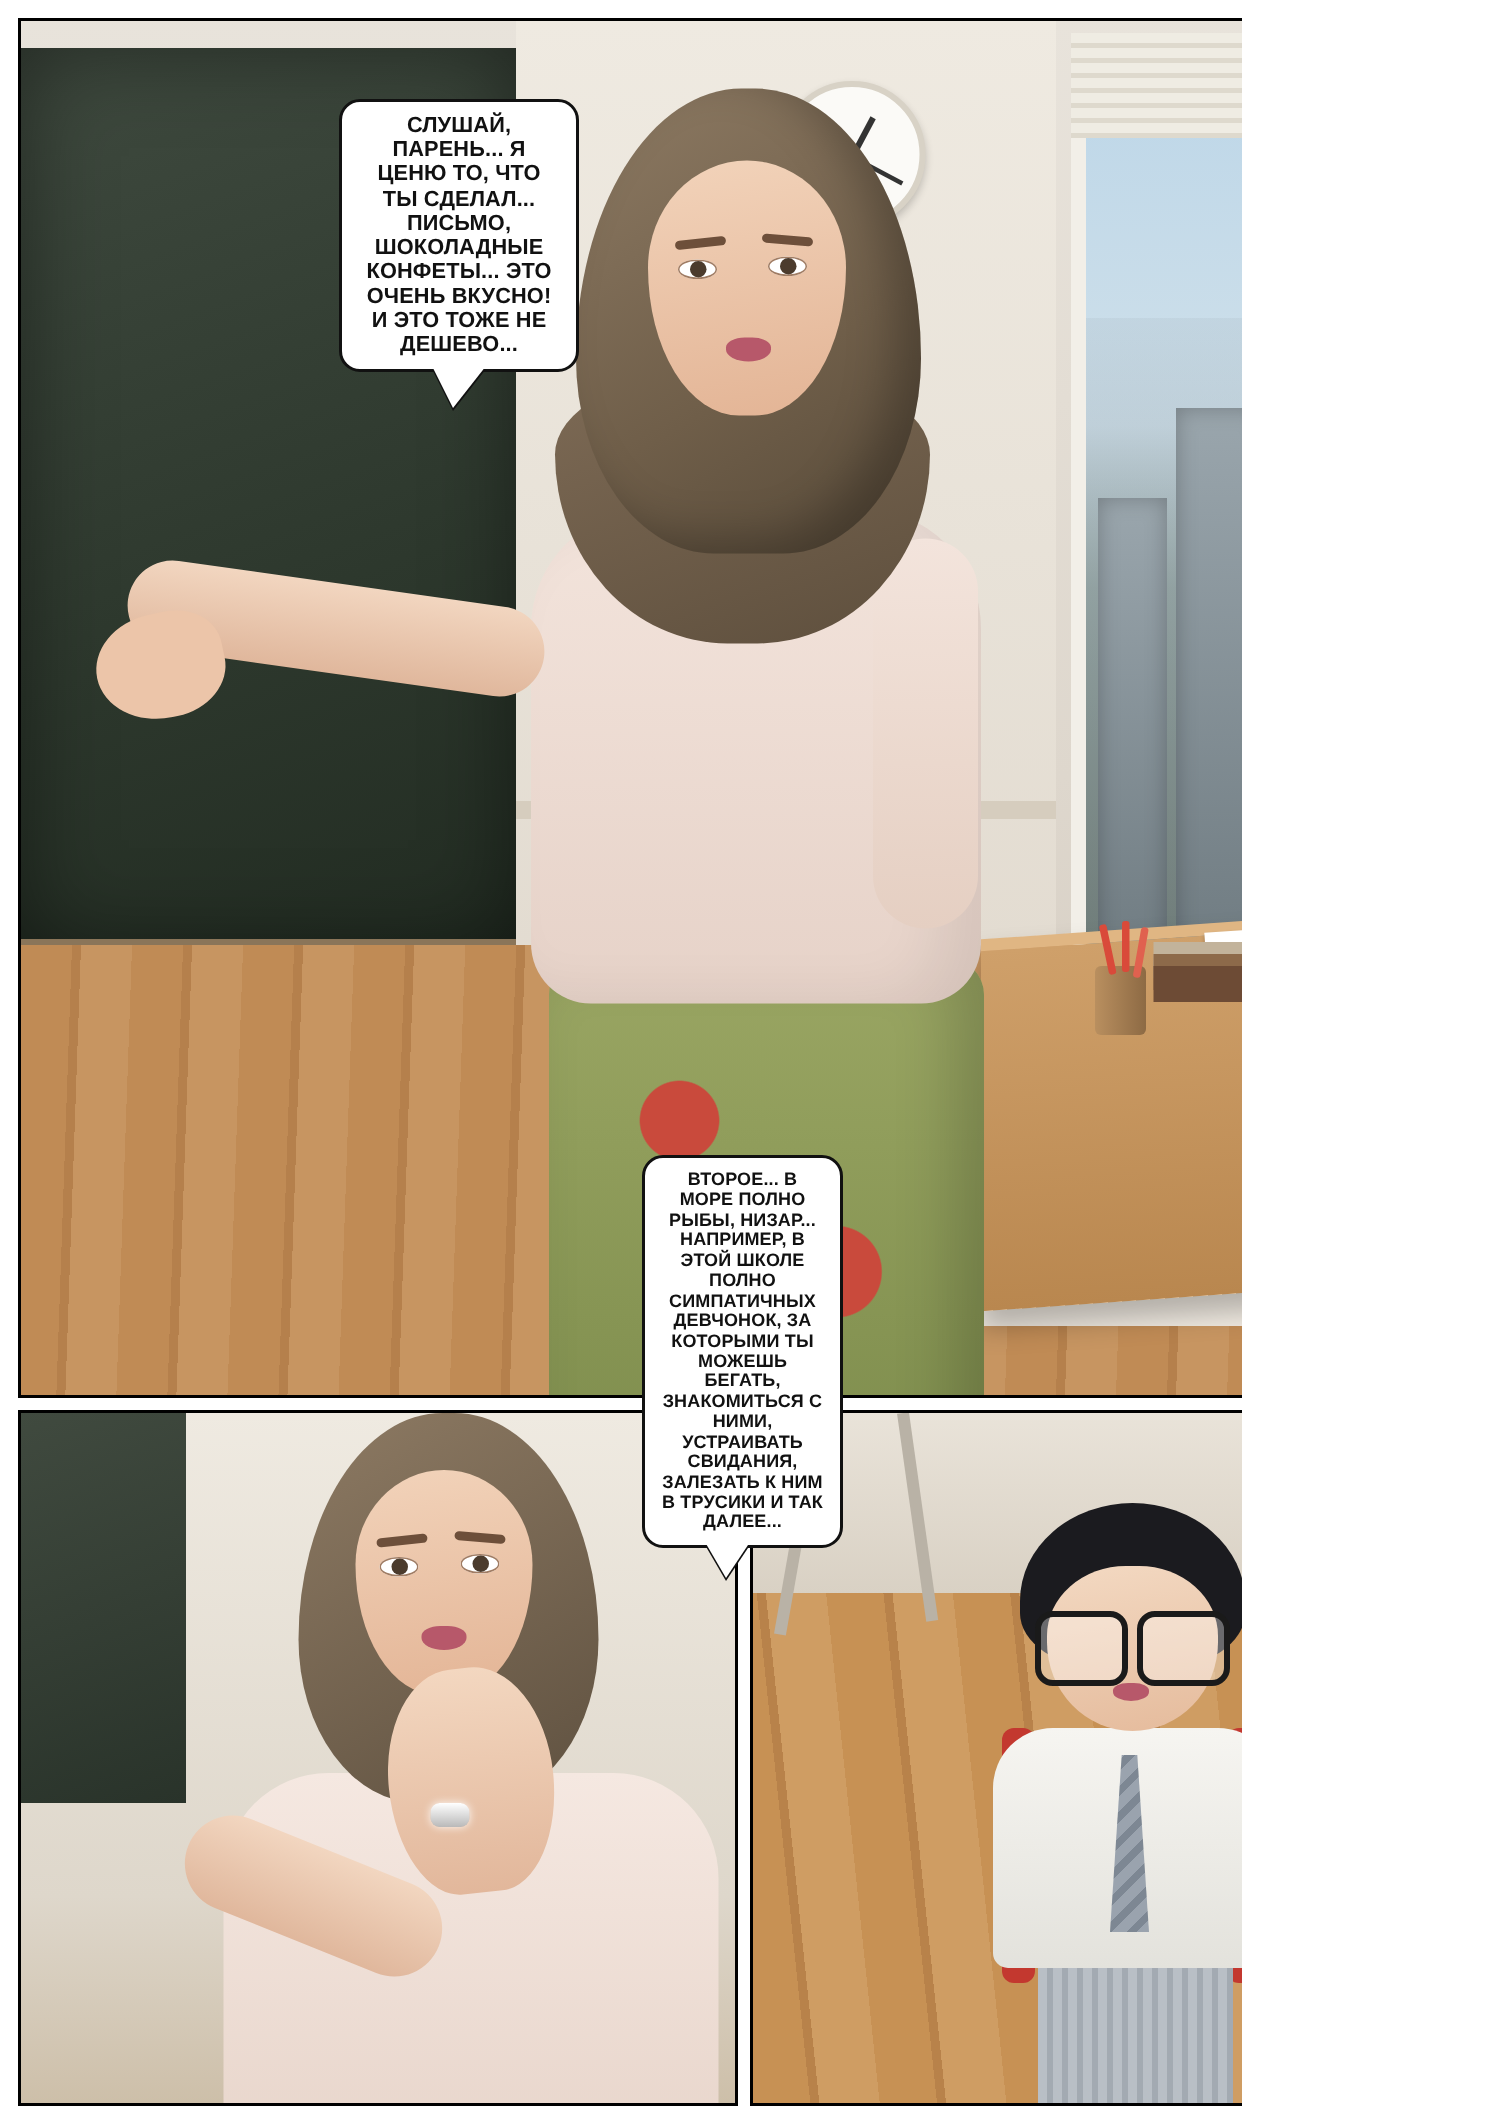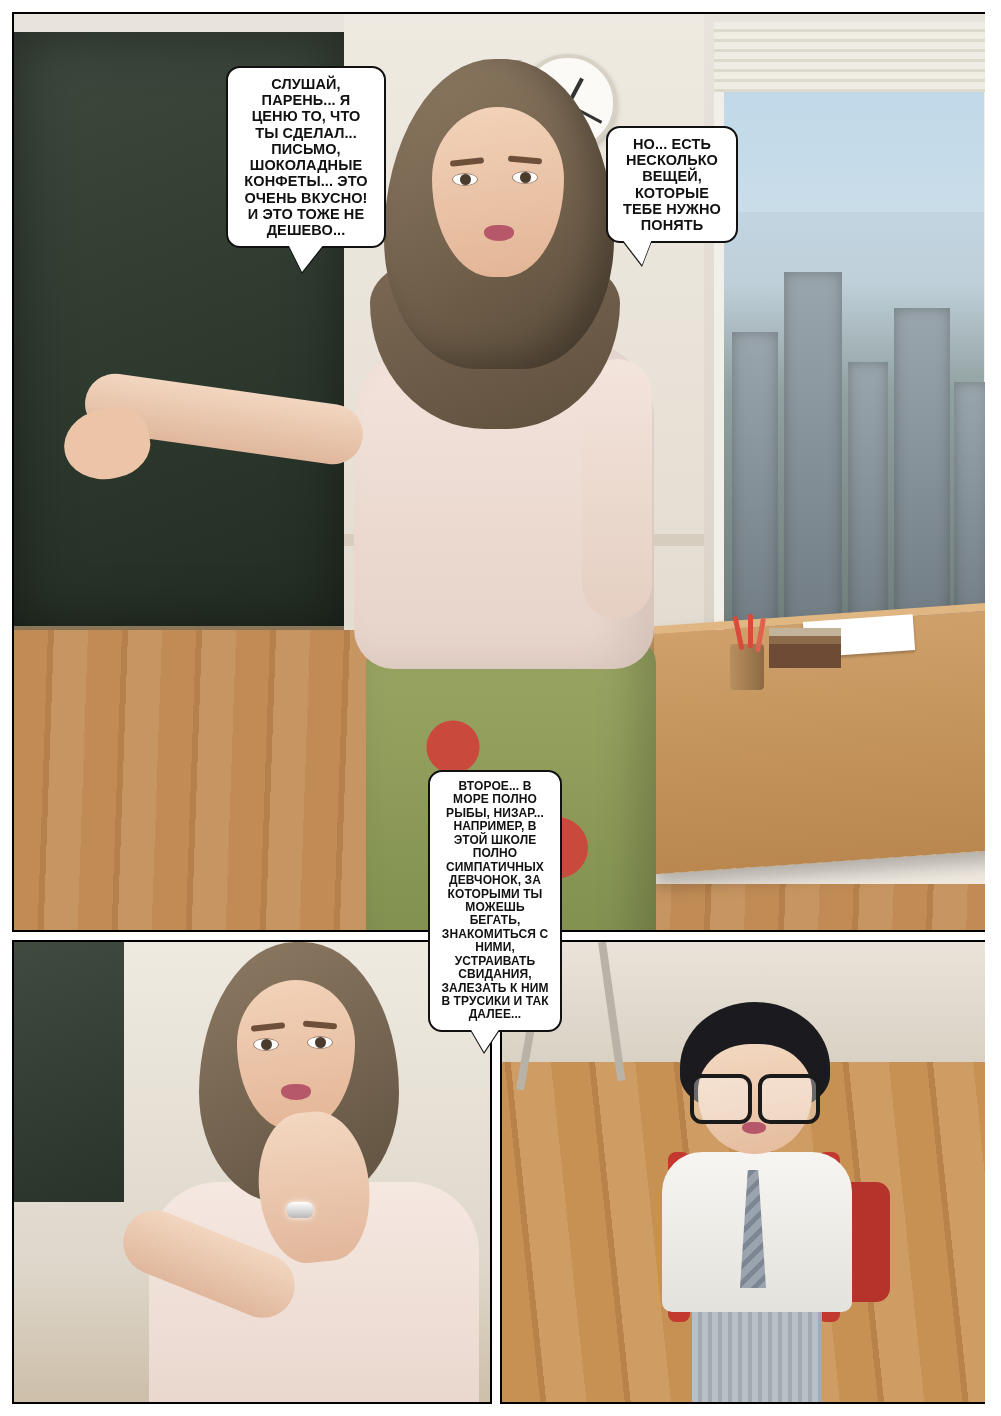--- a/index.html
+++ b/index.html
@@ -1,17 +1,17 @@
 <!DOCTYPE html>
 <html><head>
 <meta charset="utf-8">
 <style>
   html,body{margin:0;padding:0;background:#ffffff;}
   body{font-family:"Liberation Sans", sans-serif;}
-  .page{position:relative;width:985px;height:1416px;background:#ffffff;overflow:hidden;}
+  .page{position:relative;width:828px;height:1416px;background:#ffffff;overflow:hidden;}
 
   
   .panel{position:absolute;overflow:hidden;border:2px solid #000;box-sizing:border-box;}
   #panel-top{left:12px;top:12px;width:977px;height:920px;}
   #panel-bottom-left{left:12px;top:940px;width:480px;height:464px;}
   #panel-bottom-right{left:500px;top:940px;width:489px;height:464px;}
 
   
   .art{position:absolute;inset:0;}
 
@@ -154,24 +154,20 @@
           <div class="mouth" style="left:52px;top:118px;"></div>
         </div>
       </div>
     </div>
 
     <div class="bubble" id="bubble-1">
       <span>СЛУШАЙ, ПАРЕНЬ... Я ЦЕНЮ ТО, ЧТО ТЫ СДЕЛАЛ... ПИСЬМО, ШОКОЛАДНЫЕ КОНФЕТЫ... ЭТО ОЧЕНЬ ВКУСНО! И ЭТО ТОЖЕ НЕ ДЕШЕВО...</span>
       <span class="tail"></span>
     </div>
 
-    <div class="bubble" id="bubble-2">
-      <span>НО... ЕСТЬ НЕСКОЛЬКО ВЕЩЕЙ, КОТОРЫЕ ТЕБЕ НУЖНО ПОНЯТЬ</span>
-      <span class="tail"></span>
-    </div>
   </div>
 
   <div class="panel" id="panel-bottom-left">
     <div class="art">
       <div class="bl-bg"></div>
       <div class="bl-board"></div>
       <div class="fig-bl">
         <div class="bl-torso"></div>
         <div class="bl-arm"></div>
         <div class="bl-hijab"></div>

